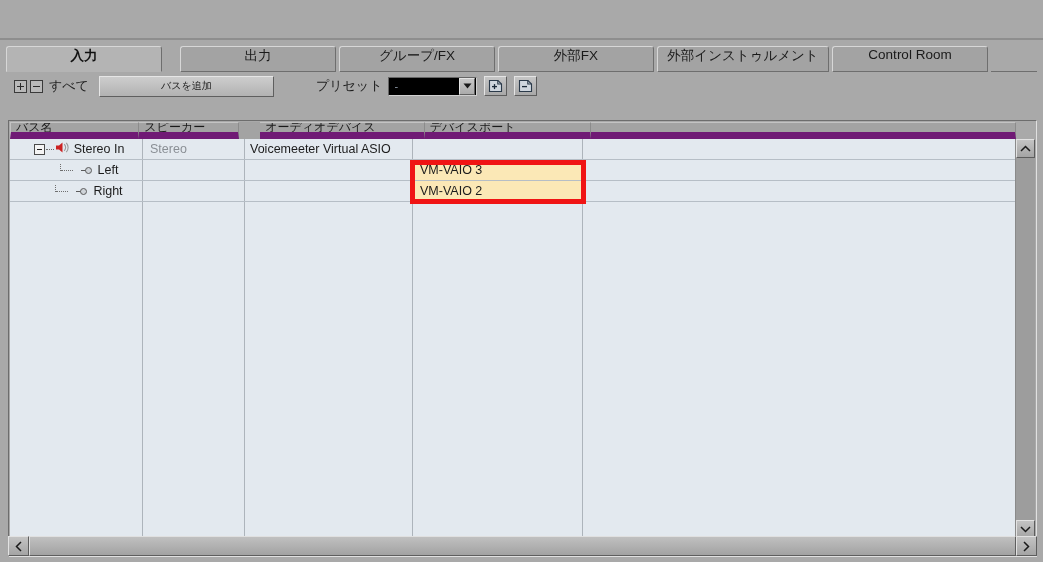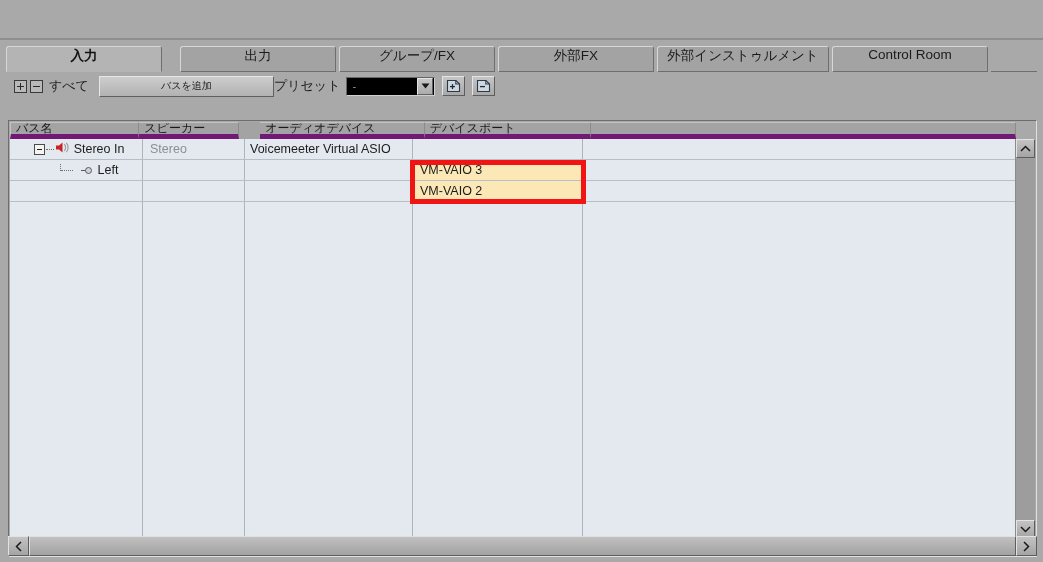--- a/index.html
+++ b/index.html
@@ -152,20 +152,21 @@
     border-bottom: 1px solid #5f5f5f;
     font-size: 10px;
     color: #1a1a1a;
     display: flex; align-items: center; justify-content: center;
     cursor: default;
   }
   .add-bus { width: 175px; }
   .preset-label {
     font-size: 13px;
     color: #1e1e1e;
+    margin-left: 42px;
     margin-right: 6px;
   }
   .preset-combo {
     width: 89px; height: 19px;
     background: #000000;
     border-top: 1px solid #666;
     border-left: 1px solid #666;
     border-right: 1px solid #d0d0d0;
     border-bottom: 1px solid #d0d0d0;
     display: flex;
@@ -226,21 +227,21 @@
     display: flex;
     background: #a3a3a3;
   }
   .th {
     height: 17px;
     font-size: 12px;
     color: #1a1a1a;
     padding-left: 5px;
     display: flex; align-items: center;
     border-right: 1px solid #8b8b8b;
-    border-bottom: 5px solid #701a75;
+    border-bottom: 7px solid #701a75;
     border-top: 1px solid #c3c3c3;
     background: #a3a3a3;
     white-space: nowrap;
     overflow: hidden;
     cursor: default;
   }
   .th:first-child { border-left: 1px solid #c3c3c3; }
   .col-0 { width: 132px; }
   .col-1 { width: 102px; }
   .col-2 { width: 168px; margin-left: 21px; }
@@ -515,20 +516,27 @@
             <span class="dash"></span>
             <span class="portdot"></span>
             <span>Left</span>
           </div>
           <div class="cell cell-speaker"></div>
           <div class="cell cell-device"></div>
           <div class="cell cell-port filled">VM-VAIO 3</div>
         </div>
 
         <div class="row" style="top:42px">
+          <div class="cell cell-busname">
+            <span class="childindent"></span>
+            <span class="treeline"></span>
+            <span class="dash"></span>
+            <span class="portdot"></span>
+            <span>Right</span>
+          </div>
           <div class="cell cell-speaker"></div>
           <div class="cell cell-device"></div>
           <div class="cell cell-port filled">VM-VAIO 2</div>
         </div>
       </div>
 
       <div class="vscroll">
         <div class="sb-btn vsb-up">
           <svg width="11" height="7" viewBox="0 0 11 7">
               <path d="M1 6 L5.5 1.5 L10 6" fill="none" stroke="#1a1a1a" stroke-width="1.5"></path>

